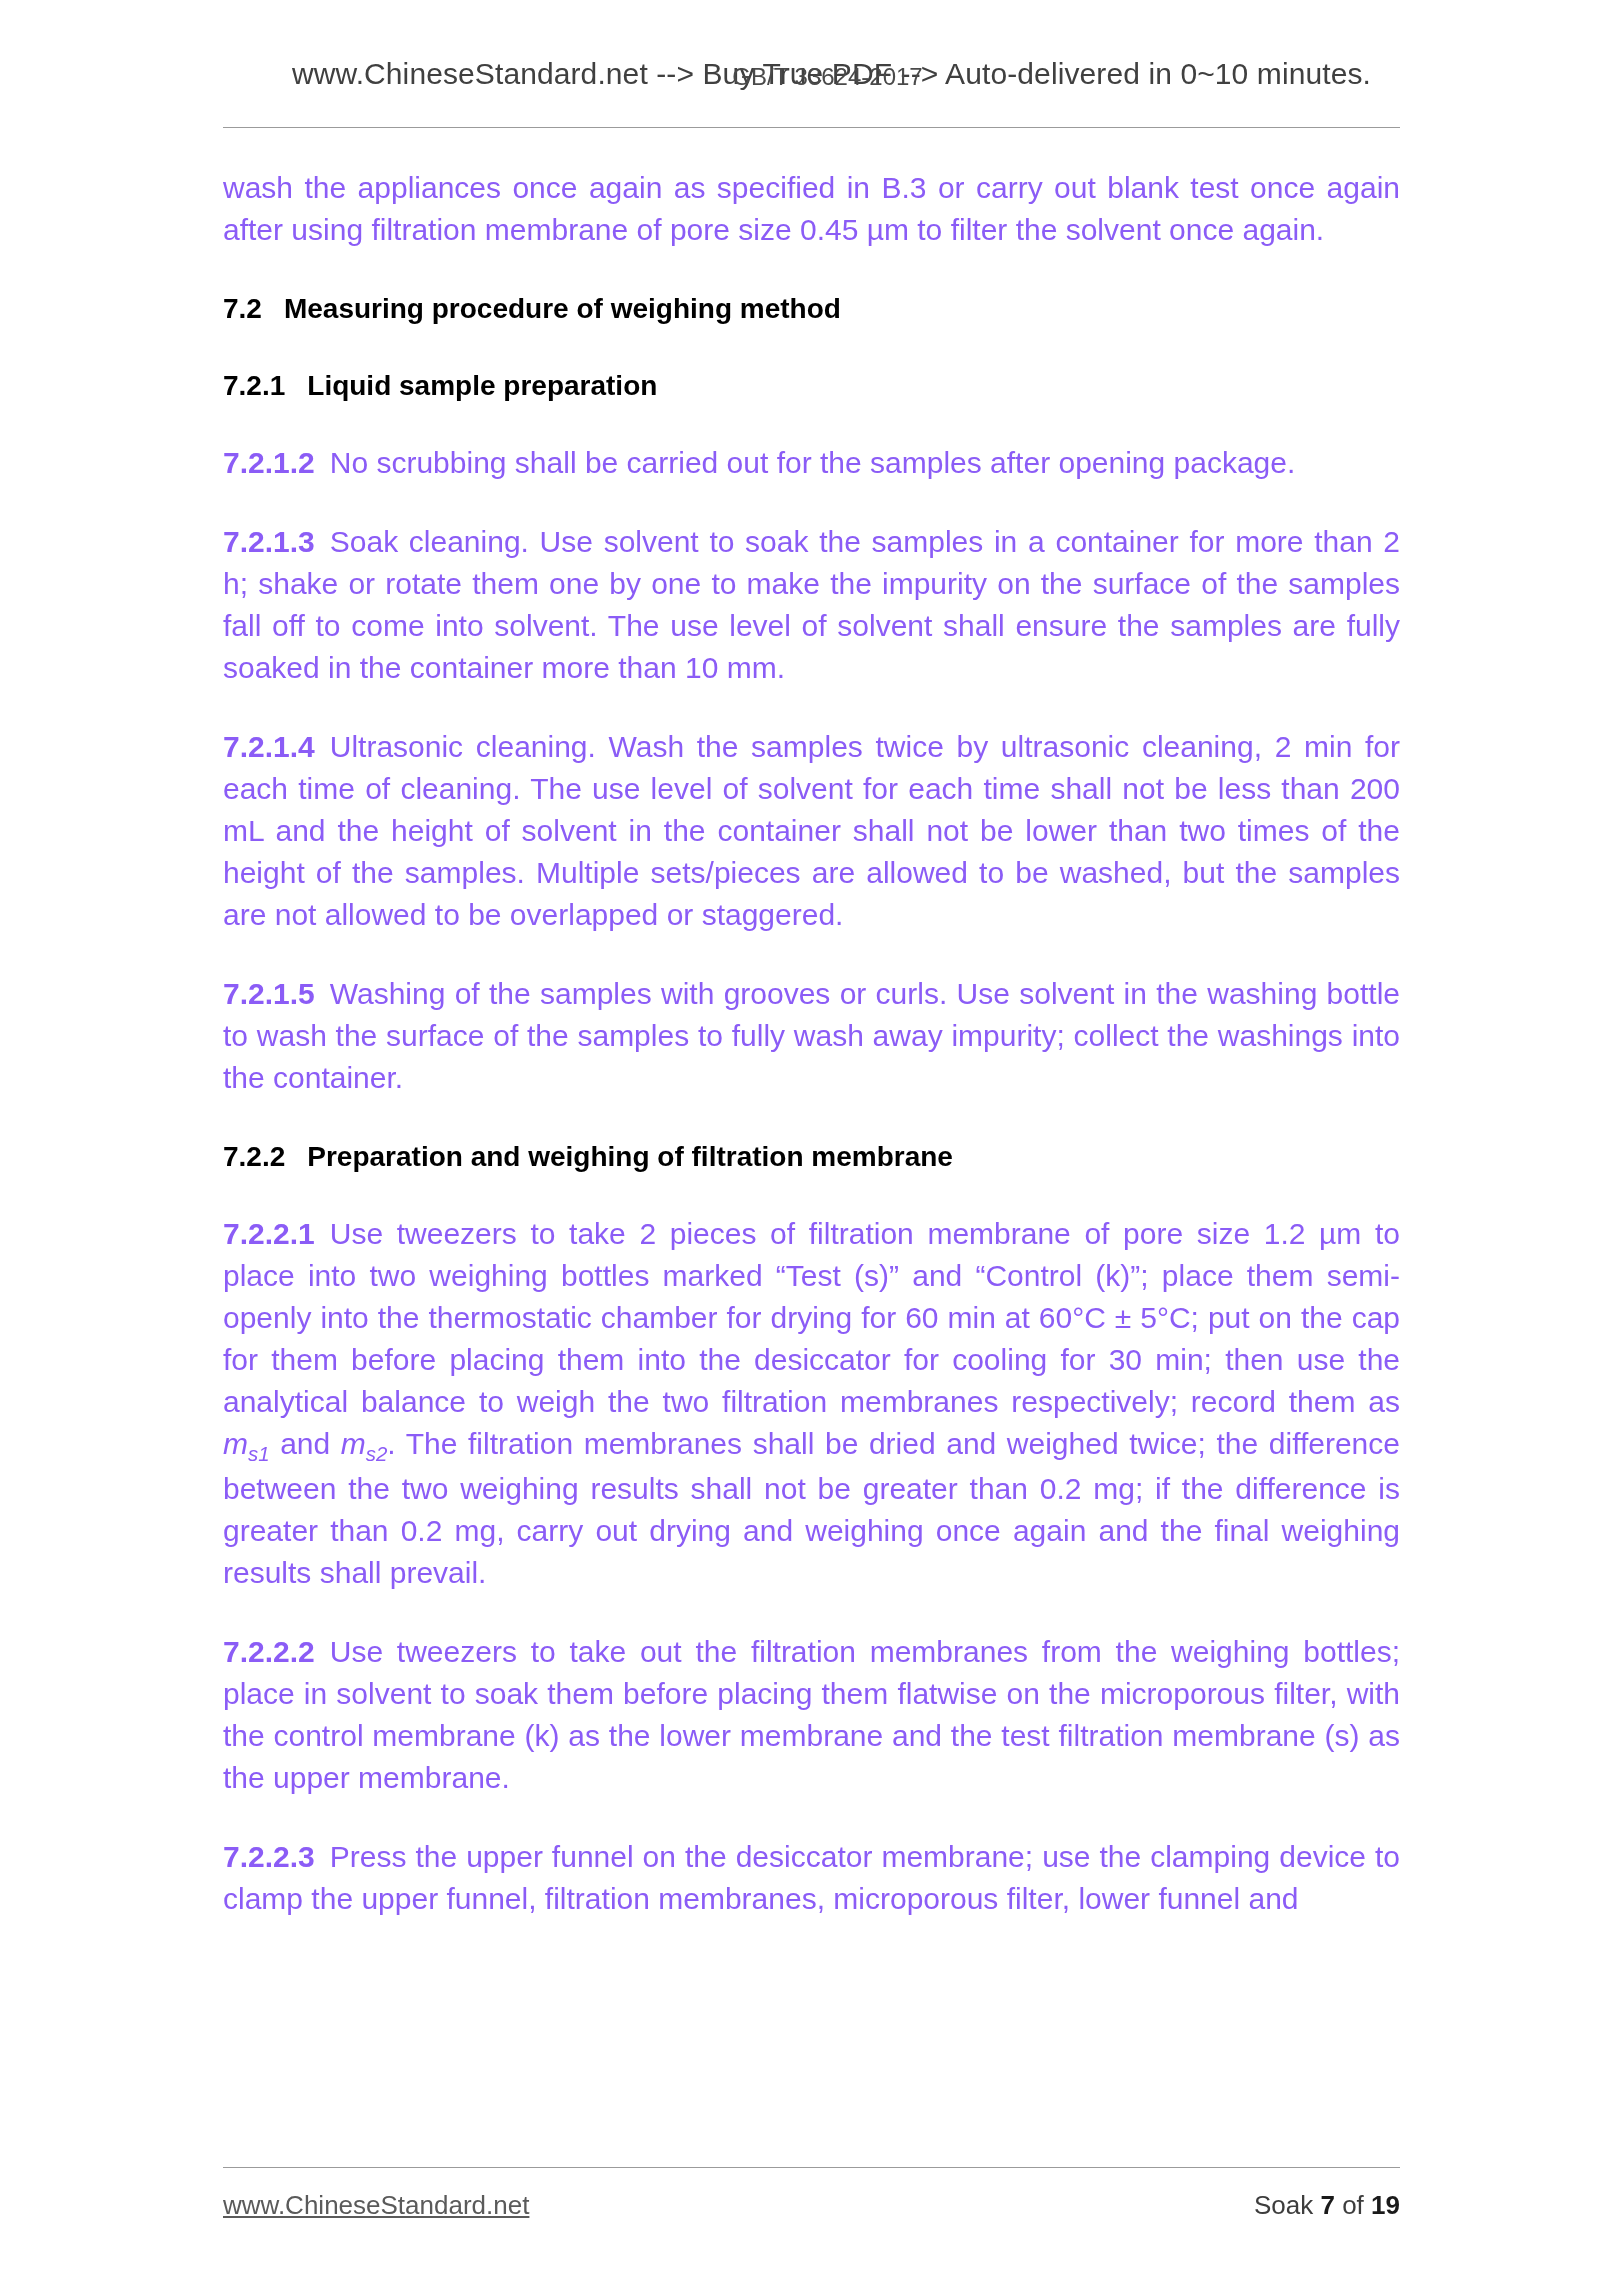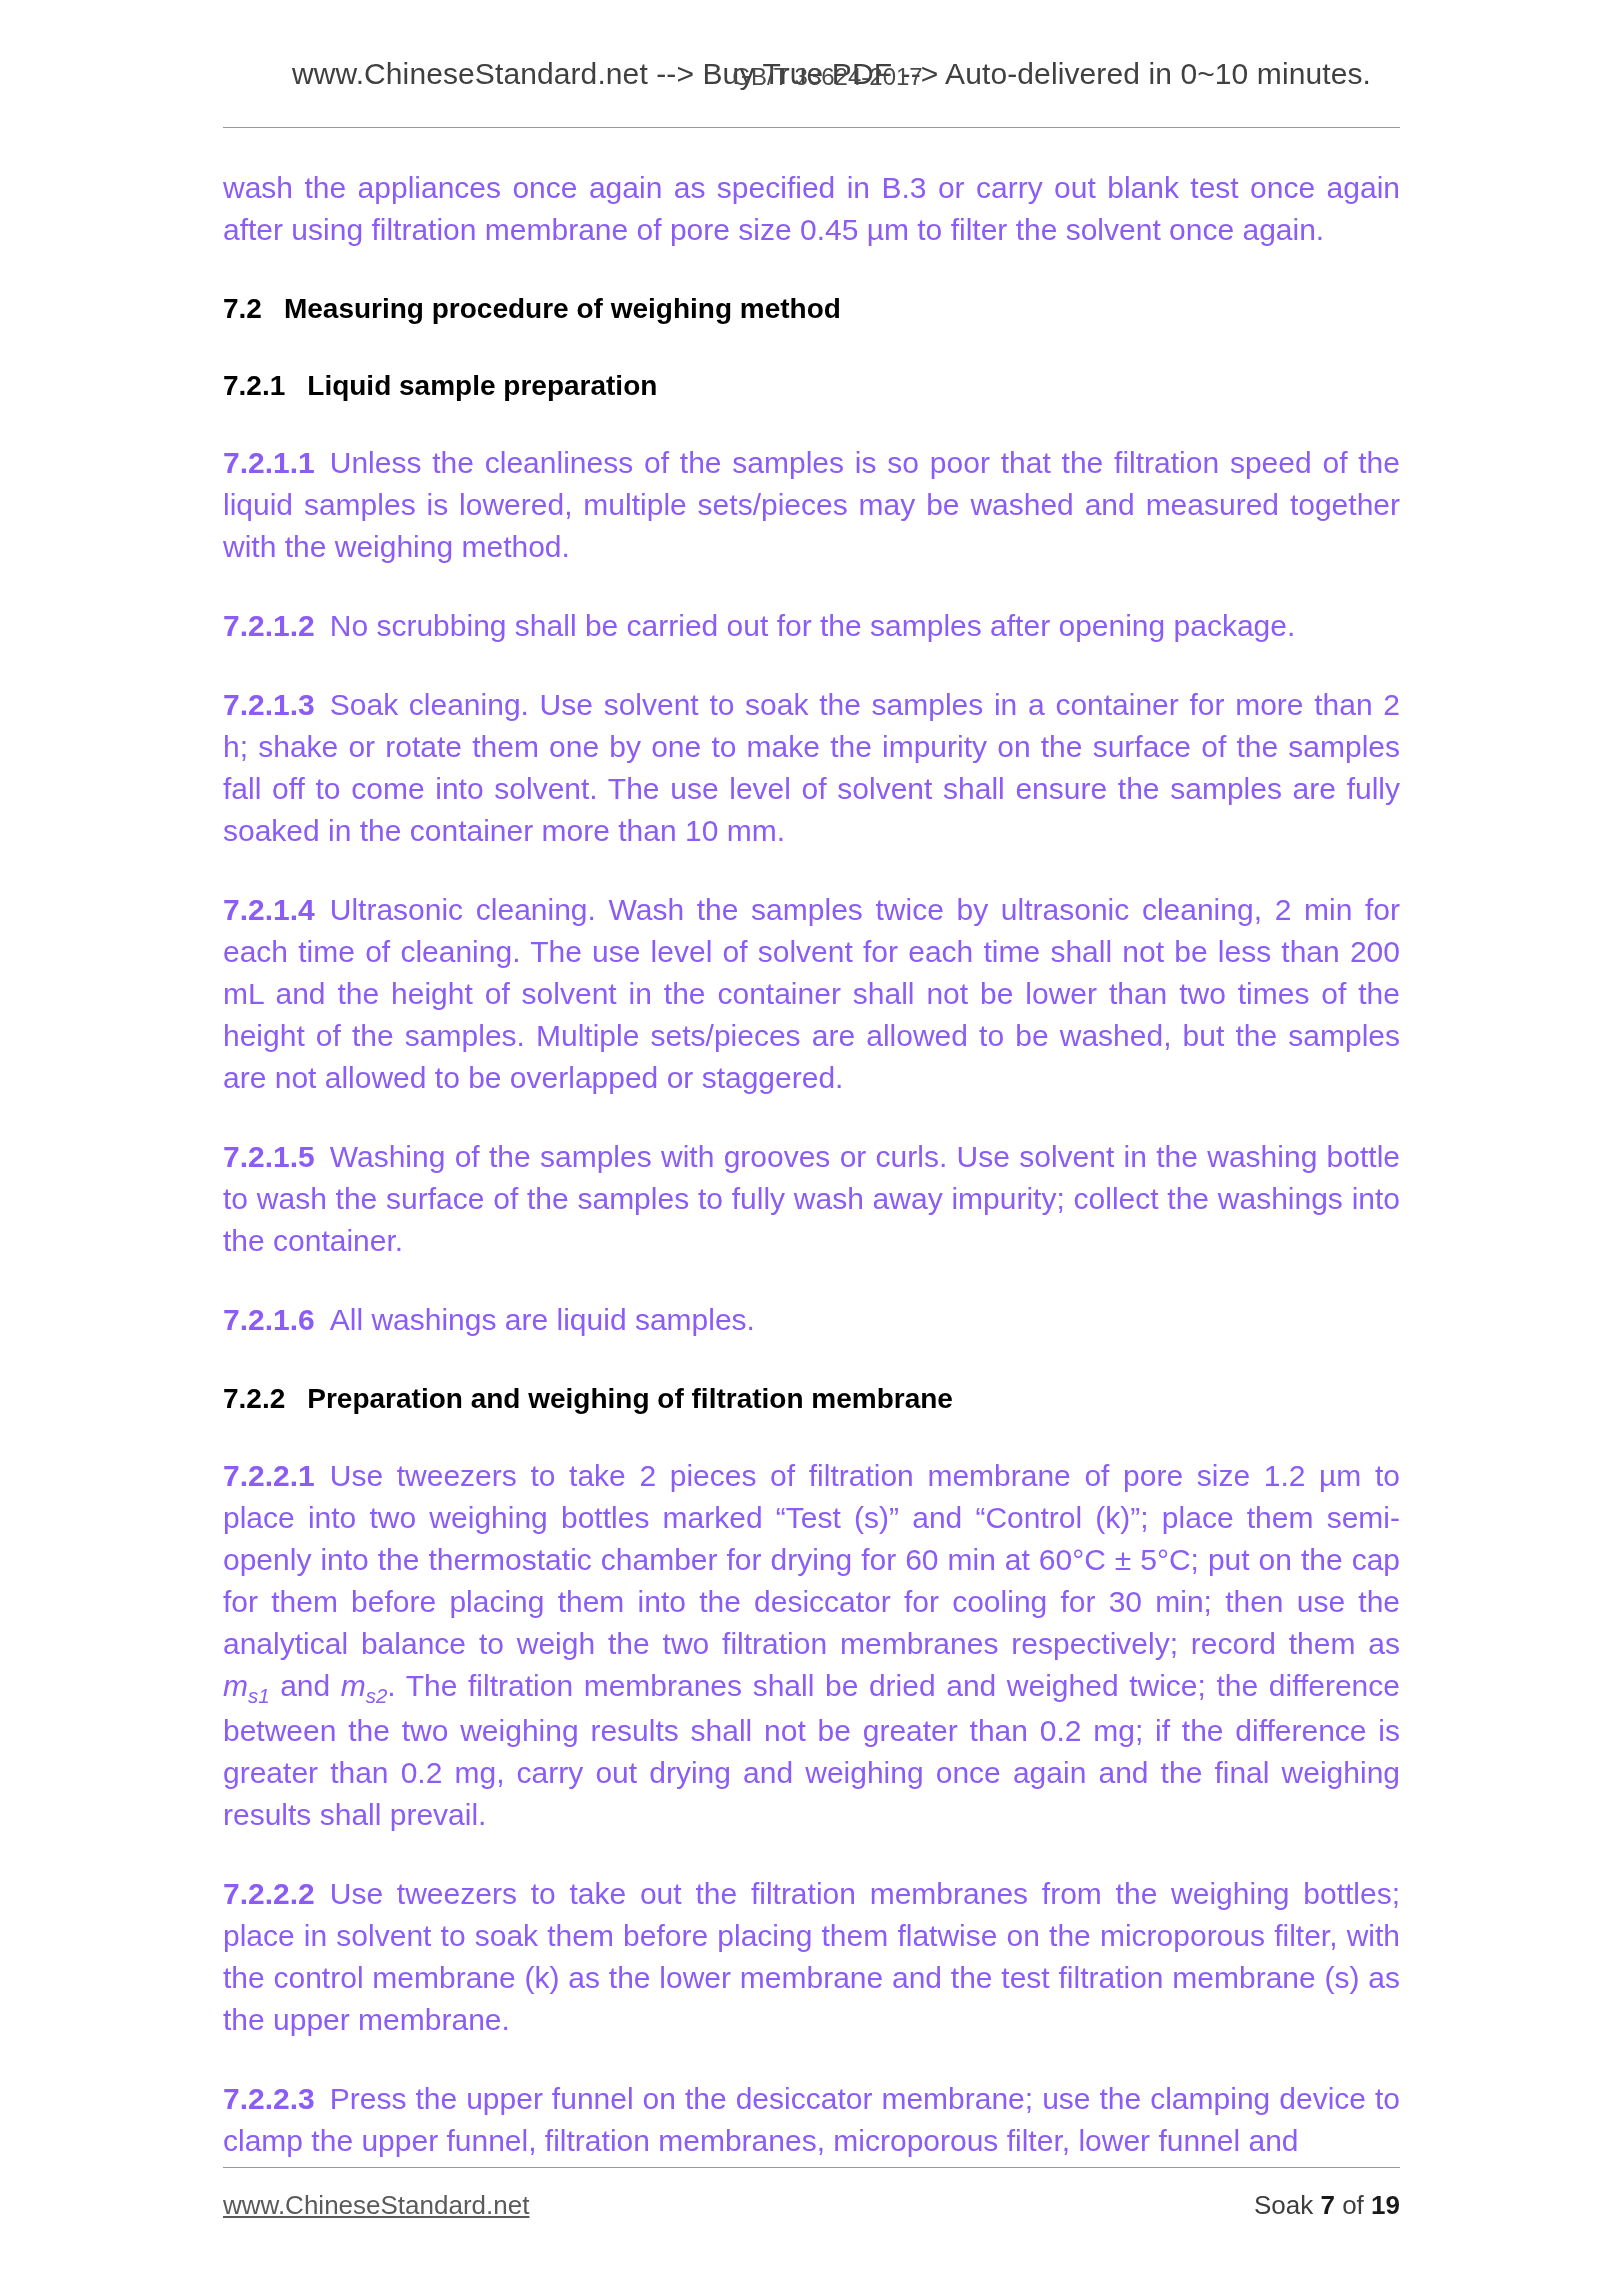--- a/index.html
+++ b/index.html
@@ -149,43 +149,37 @@
     <p class="para">wash the appliances once again as specified in B.3 or carry out blank test once again after using filtration membrane of pore size 0.45 µm to filter the solvent once again.</p>
 
     <h3 class="heading">
       <span class="num">7.2</span><span class="gap"></span><span>Measuring procedure of weighing method</span>
     </h3>
 
     <h3 class="heading">
       <span class="num">7.2.1</span><span class="gap"></span><span>Liquid sample preparation</span>
     </h3>
 
-    <p class="para">
-      <span class="numlbl">7.2.1.1</span><span class="numgap"></span><span>Unless the cleanliness of the samples is so poor that the filtration speed of the liquid samples is lowered, multiple sets/pieces may be washed and measured together with the weighing method.</span>
-    </p>
 
     <p class="para">
       <span class="numlbl">7.2.1.2</span><span class="numgap"></span><span>No scrubbing shall be carried out for the samples after opening package.</span>
     </p>
 
     <p class="para">
       <span class="numlbl">7.2.1.3</span><span class="numgap"></span><span>Soak cleaning. Use solvent to soak the samples in a container for more than 2 h; shake or rotate them one by one to make the impurity on the surface of the samples fall off to come into solvent. The use level of solvent shall ensure the samples are fully soaked in the container more than 10 mm.</span>
     </p>
 
     <p class="para">
       <span class="numlbl">7.2.1.4</span><span class="numgap"></span><span>Ultrasonic cleaning. Wash the samples twice by ultrasonic cleaning, 2 min for each time of cleaning. The use level of solvent for each time shall not be less than 200 mL and the height of solvent in the container shall not be lower than two times of the height of the samples. Multiple sets/pieces are allowed to be washed, but the samples are not allowed to be overlapped or staggered.</span>
     </p>
 
     <p class="para">
       <span class="numlbl">7.2.1.5</span><span class="numgap"></span><span>Washing of the samples with grooves or curls. Use solvent in the washing bottle to wash the surface of the samples to fully wash away impurity; collect the washings into the container.</span>
     </p>
 
-    <p class="para">
-      <span class="numlbl">7.2.1.6</span><span class="numgap"></span><span>All washings are liquid samples.</span>
-    </p>
 
     <h3 class="heading">
       <span class="num">7.2.2</span><span class="gap"></span><span>Preparation and weighing of filtration membrane</span>
     </h3>
 
     <p class="para">
       <span class="numlbl">7.2.2.1</span><span class="numgap"></span><span>Use tweezers to take 2 pieces of filtration membrane of pore size 1.2 µm to place into two weighing bottles marked “Test (s)” and “Control (k)”; place them semi-openly into the thermostatic chamber for drying for 60 min at 60°C ± 5°C; put on the cap for them before placing them into the desiccator for cooling for 30 min; then use the analytical balance to weigh the two filtration membranes respectively; record them as </span><span class="mvar"><span>m</span><sub>s1</sub></span><span> and </span><span class="mvar"><span>m</span><sub>s2</sub></span><span>. The filtration membranes shall be dried and weighed twice; the difference between the two weighing results shall not be greater than 0.2 mg; if the difference is greater than 0.2 mg, carry out drying and weighing once again and the final weighing results shall prevail.</span>
     </p>
 
     <p class="para">

